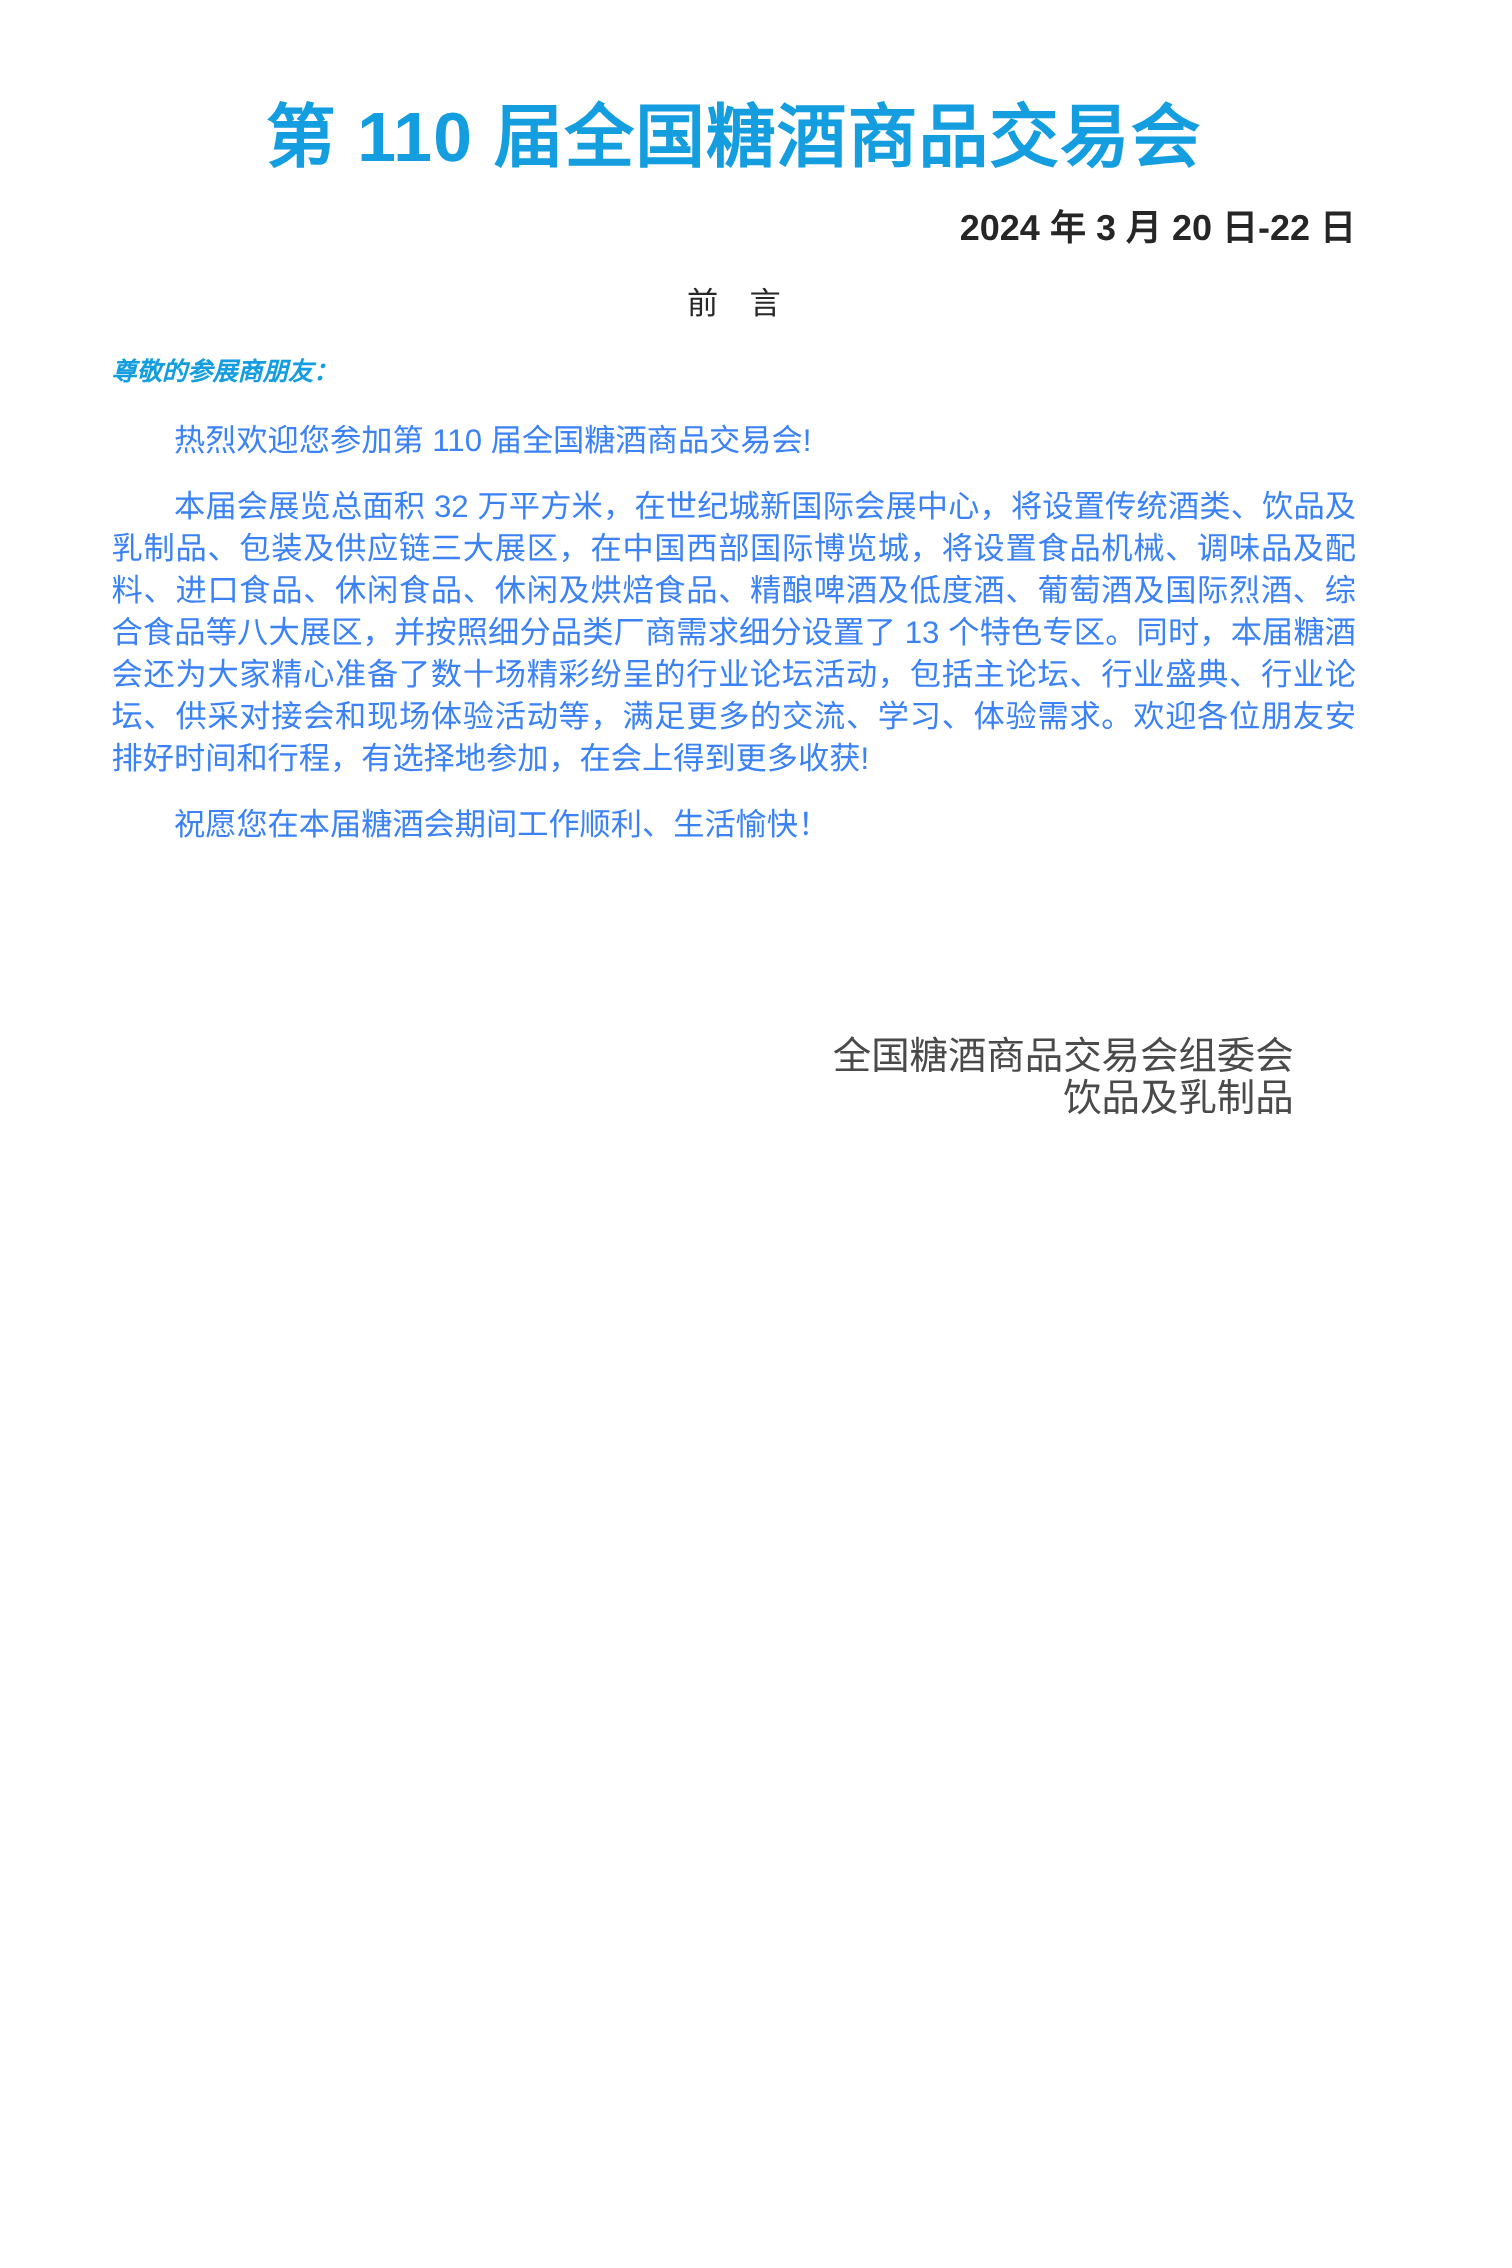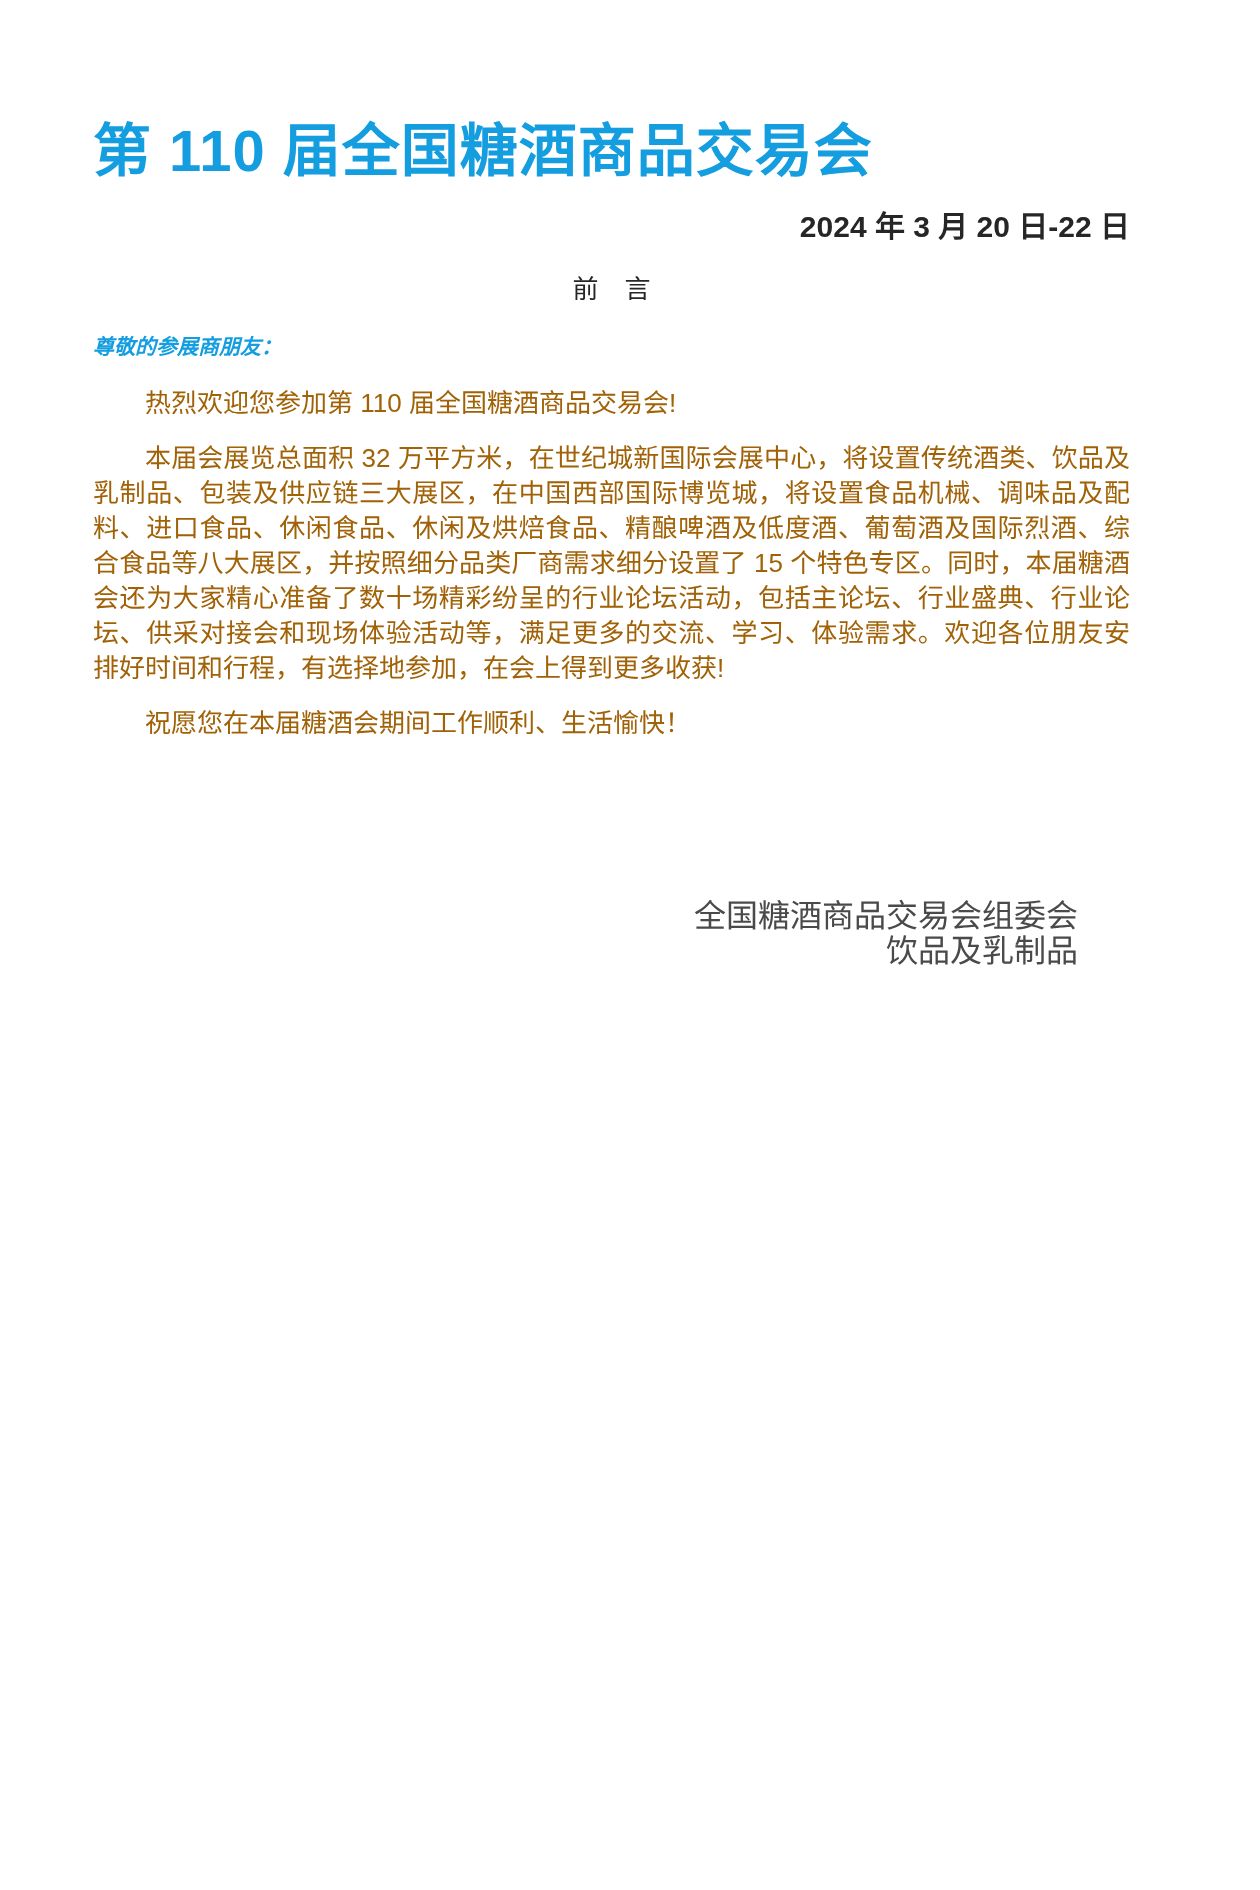--- a/index.html
+++ b/index.html
@@ -17,25 +17,25 @@
   }
   .page {
     box-sizing: border-box;
     width: 1260px;
     height: 1890px;
     padding: 0 130px 0 93px;
     background: #ffffff;
   }
   .doc-title {
     margin: 0;
-    padding-top: 112px;
+    padding-top: 76px;
     font-size: 58px;
     line-height: 78px;
     font-weight: bold;
-    text-align: left;
+    text-align: center;
     color: #149EE0;
     letter-spacing: 1px;
     white-space: nowrap;
   }
   .event-date {
     margin-top: 17px;
     font-size: 30px;
     line-height: 40px;
     font-weight: bold;
     text-align: right;
@@ -55,21 +55,21 @@
     line-height: 35px;
     font-weight: bold;
     color: #149EE0;
     text-align: left;
     font-style: italic;
   }
   .body-para {
     margin: 20px 0 0 0;
     font-size: 26px;
     line-height: 35px;
-    color: #a16207;
+    color: #3b82f6;
     text-align: justify;
     text-justify: inter-character;
     text-indent: 2em;
   }
   .body-para.first {
     margin-top: 22px;
   }
   .sig-spacer {
     height: 158px;
   }
@@ -90,21 +90,21 @@
 
   <div class="event-date">2024 年 3 月 20 日-22 日</div>
 
   <div class="section-heading">前　言</div>
 
   <div class="greeting">尊敬的参展商朋友：</div>
 
   <p class="body-para first">热烈欢迎您参加第 110 届全国糖酒商品交易会!</p>
 
 
-  <p class="body-para">本届会展览总面积 32 万平方米，在世纪城新国际会展中心，将设置传统酒类、饮品及乳制品、包装及供应链三大展区，在中国西部国际博览城，将设置食品机械、调味品及配料、进口食品、休闲食品、休闲及烘焙食品、精酿啤酒及低度酒、葡萄酒及国际烈酒、综合食品等八大展区，并按照细分品类厂商需求细分设置了 15 个特色专区。同时，本届糖酒会还为大家精心准备了数十场精彩纷呈的行业论坛活动，包括主论坛、行业盛典、行业论坛、供采对接会和现场体验活动等，满足更多的交流、学习、体验需求。欢迎各位朋友安排好时间和行程，有选择地参加，在会上得到更多收获!</p>
+  <p class="body-para">本届会展览总面积 32 万平方米，在世纪城新国际会展中心，将设置传统酒类、饮品及乳制品、包装及供应链三大展区，在中国西部国际博览城，将设置食品机械、调味品及配料、进口食品、休闲食品、休闲及烘焙食品、精酿啤酒及低度酒、葡萄酒及国际烈酒、综合食品等八大展区，并按照细分品类厂商需求细分设置了 13 个特色专区。同时，本届糖酒会还为大家精心准备了数十场精彩纷呈的行业论坛活动，包括主论坛、行业盛典、行业论坛、供采对接会和现场体验活动等，满足更多的交流、学习、体验需求。欢迎各位朋友安排好时间和行程，有选择地参加，在会上得到更多收获!</p>
 
 
   <p class="body-para">祝愿您在本届糖酒会期间工作顺利、生活愉快！</p>
 
   <div class="sig-spacer"></div>
 
   <div class="signature">
     <div>全国糖酒商品交易会组委会</div>
     <div>饮品及乳制品</div>
   </div>

